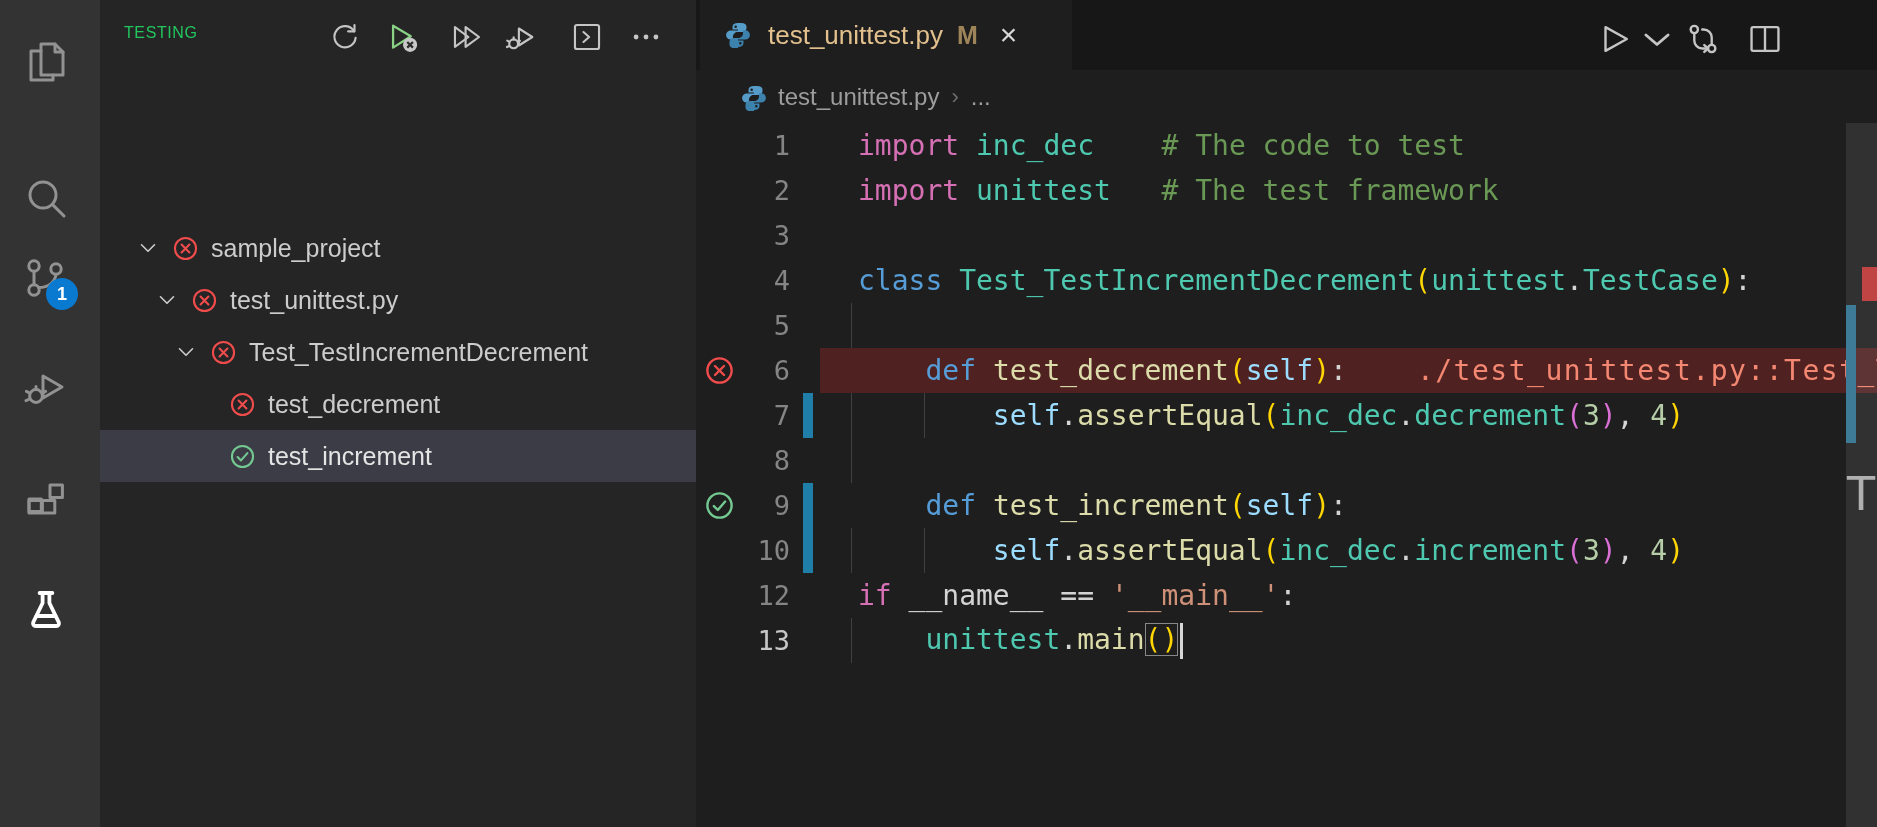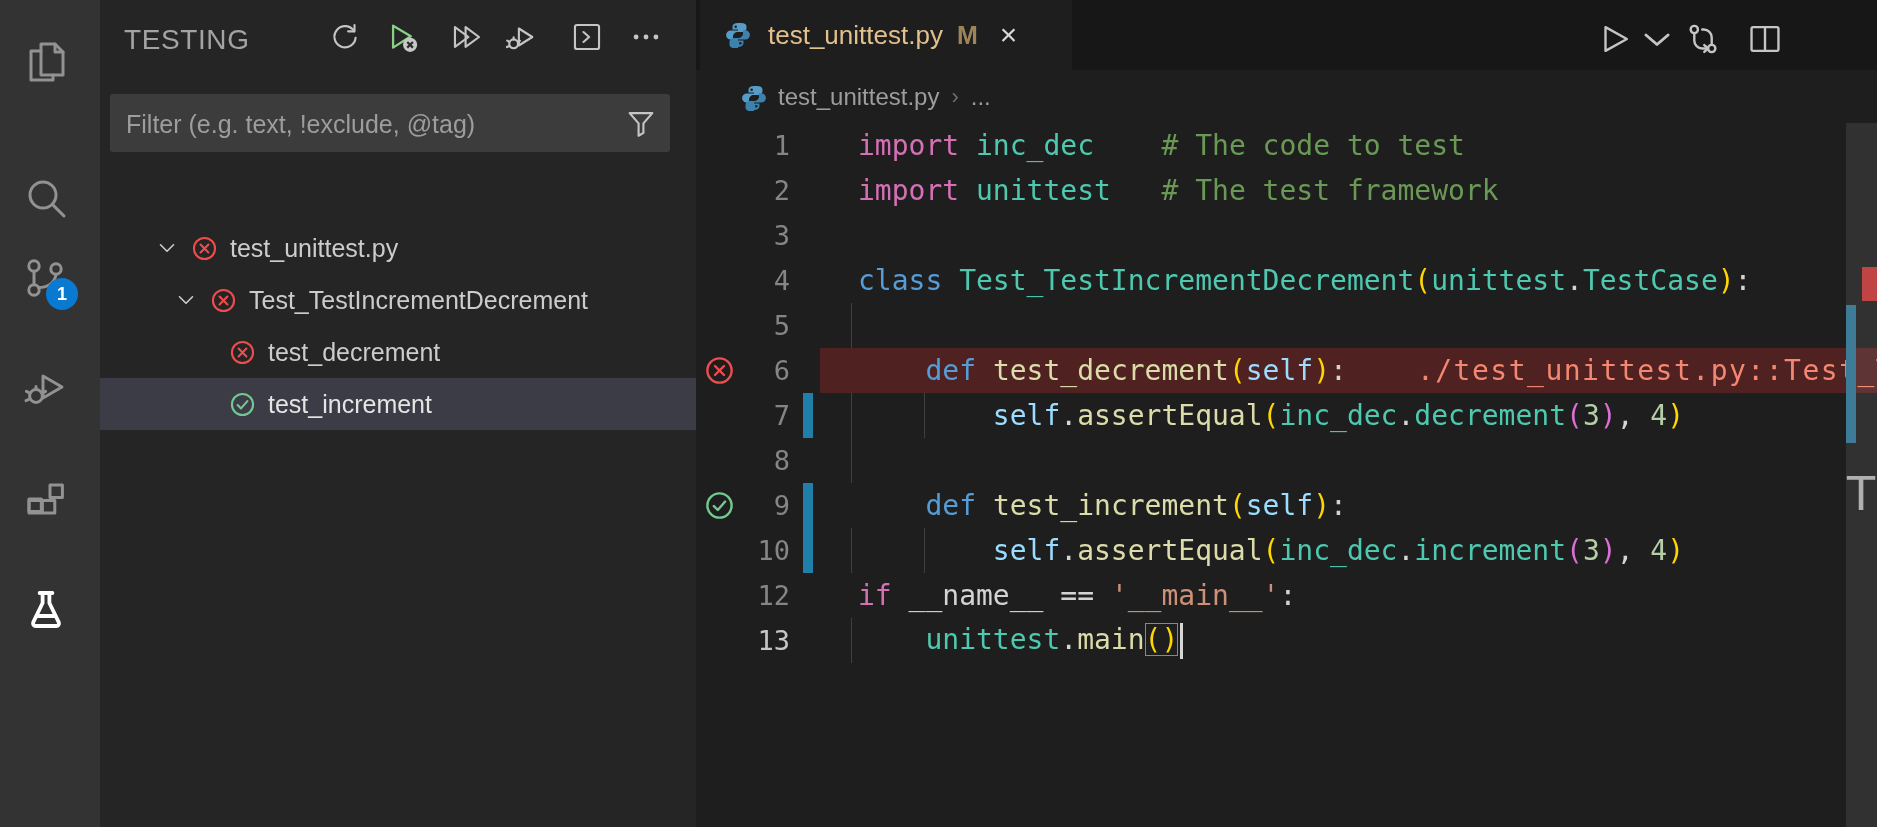--- a/index.html
+++ b/index.html
@@ -8,21 +8,21 @@
   
   #activitybar{position:absolute;left:0;top:0;width:100px;height:827px;background:#333333;}
   .abar-item{position:absolute;left:22px;width:52px;height:52px;color:#929292;}
   .abar-item svg{width:48px;height:48px;display:block;}
   .abar-item.active{color:#ffffff;}
   .scm-badge{position:absolute;left:46px;top:278px;width:32px;height:32px;border-radius:50%;
              background:#0a7ad1;color:#fff;font-size:18px;font-weight:bold;display:flex;
              align-items:center;justify-content:center;}
   
   #sidebar{position:absolute;left:100px;top:0;width:596px;height:827px;background:#252526;border-right:1px solid #1a1a1a;}
-  #sb-title{position:absolute;left:24px;top:24px;font-size:28px;letter-spacing:.6px;color:#a3a3a3;}
+  #sb-title{position:absolute;left:24px;top:24px;font-size:16px;letter-spacing:.6px;color:#22c55e;}
   .sb-toolbar-icon{position:absolute;top:20px;width:34px;height:34px;color:#c5c5c5;}
   .sb-toolbar-icon svg{width:34px;height:34px;display:block;}
   #filterbox{position:absolute;left:10px;top:94px;width:560px;height:58px;background:#3c3c3c;border-radius:3px;}
   #filter-input{position:absolute;left:14px;top:0;width:490px;height:58px;background:transparent;border:none;outline:none;
                 color:#d4d4d4;font-size:25px;font-family:"Liberation Sans",sans-serif;}
   #filter-input::placeholder{color:#9d9d9d;}
   #funnel{position:absolute;right:12px;top:12px;width:34px;height:34px;color:#c5c5c5;}
   #funnel svg{width:34px;height:34px;}
   #sb-summary{position:absolute;left:11px;top:174px;font-size:25px;color:#cfcfcf;}
   #test-tree{position:absolute;left:0;top:222px;width:596px;}
@@ -163,29 +163,37 @@
         </svg>
       </div>
     <div class="sb-toolbar-icon" style="left:529px">
         <svg viewBox="0 0 24 24" fill="currentColor">
           <circle cx="5" cy="12" r="1.7"></circle>
           <circle cx="12" cy="12" r="1.7"></circle>
           <circle cx="19" cy="12" r="1.7"></circle>
         </svg>
       </div>
 
-    <div id="filterbox">
-      <input id="filter-input" placeholder="Filter (e.g. text, !exclude, @tag)" style="">
-      <div id="funnel"><svg viewBox="0 0 24 24" fill="none" stroke="currentColor" stroke-width="1.5" stroke-linejoin="round" stroke-linecap="round">
-            <path d="M4 5h16l-6.3 7.3V19l-3.4 2v-8.7z"></path>
-          </svg></div>
-    </div>
 
 
     <div id="test-tree">
+        <div class="tree-row" style="padding-left: 35px;">
+          <span class="twistie">
+            <svg viewBox="0 0 24 24" fill="none" stroke="currentColor" stroke-width="1.5" stroke-linejoin="round" stroke-linecap="round">
+              <path d="M6 9l6 6 6-6"></path>
+            </svg>
+          </span>
+          <span class="tree-state">
+            <svg viewBox="0 0 22 22" fill="none">
+              <circle cx="11" cy="11" r="8.6" stroke="#f14c4c" stroke-width="1.7"></circle>
+              <path d="M7.8 7.8l6.4 6.4M14.2 7.8l-6.4 6.4" stroke="#f14c4c" stroke-width="1.7" stroke-linecap="round"></path>
+            </svg>
+          </span>
+          <span class="tree-label">sample_project</span>
+        </div>
         <div class="tree-row" style="padding-left: 54px;">
           <span class="twistie">
             <svg viewBox="0 0 24 24" fill="none" stroke="currentColor" stroke-width="1.5" stroke-linejoin="round" stroke-linecap="round">
               <path d="M6 9l6 6 6-6"></path>
             </svg>
           </span>
           <span class="tree-state">
             <svg viewBox="0 0 22 22" fill="none">
               <circle cx="11" cy="11" r="8.6" stroke="#f14c4c" stroke-width="1.7"></circle>
               <path d="M7.8 7.8l6.4 6.4M14.2 7.8l-6.4 6.4" stroke="#f14c4c" stroke-width="1.7" stroke-linecap="round"></path>

